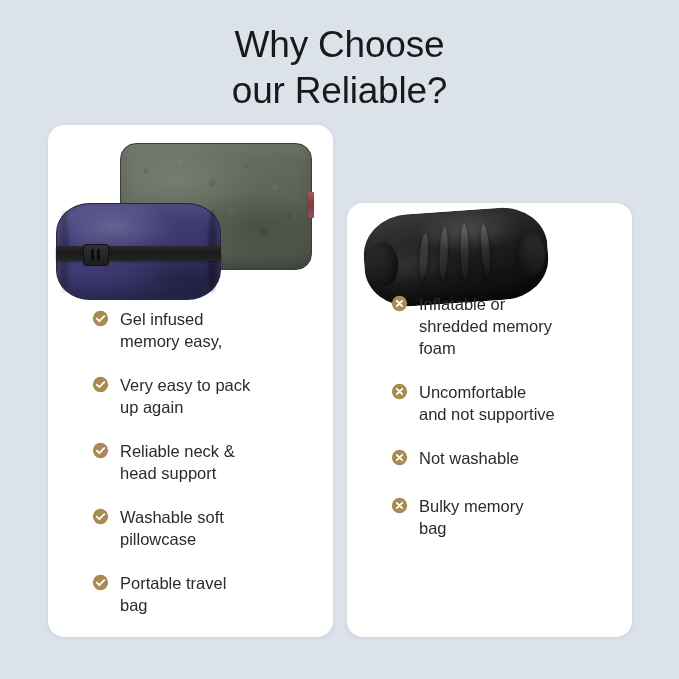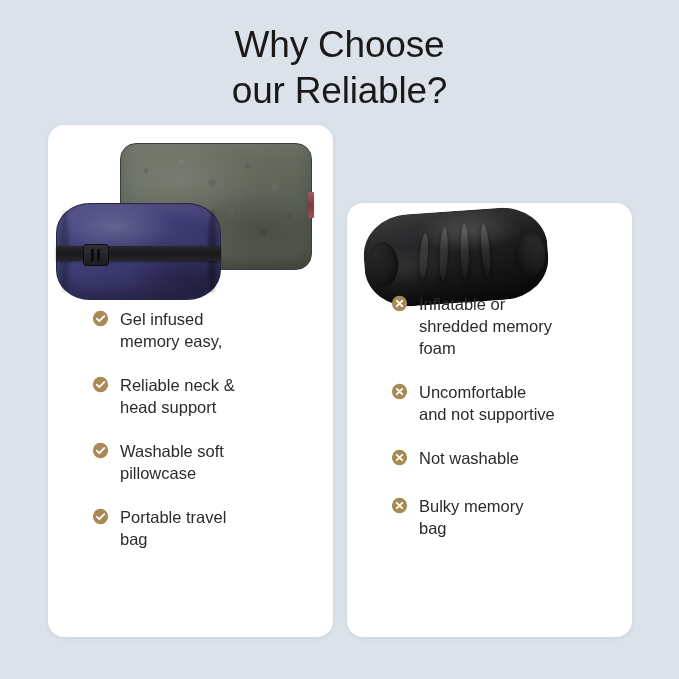--- a/index.html
+++ b/index.html
@@ -289,20 +289,32 @@
       </span>
     </li>
     <li class="feature-item">
       <span class="badge">
         <svg viewBox="0 0 20 20">
             <circle cx="10" cy="10" r="9" fill="#a98a54"></circle>
             <path d="M5.6 10.2l3 3 5.8-6.1" fill="none" stroke="#ffffff" stroke-width="2.1" stroke-linecap="round" stroke-linejoin="round"></path>
           </svg>
       </span>
       <span class="feature-text">
+        <span>Very easy to pack</span><br>
+        <span>up again</span>
+      </span>
+    </li>
+    <li class="feature-item">
+      <span class="badge">
+        <svg viewBox="0 0 20 20">
+            <circle cx="10" cy="10" r="9" fill="#a98a54"></circle>
+            <path d="M5.6 10.2l3 3 5.8-6.1" fill="none" stroke="#ffffff" stroke-width="2.1" stroke-linecap="round" stroke-linejoin="round"></path>
+          </svg>
+      </span>
+      <span class="feature-text">
         <span>Reliable neck &amp;</span><br>
         <span>head support</span>
       </span>
     </li>
     <li class="feature-item">
       <span class="badge">
         <svg viewBox="0 0 20 20">
             <circle cx="10" cy="10" r="9" fill="#a98a54"></circle>
             <path d="M5.6 10.2l3 3 5.8-6.1" fill="none" stroke="#ffffff" stroke-width="2.1" stroke-linecap="round" stroke-linejoin="round"></path>
           </svg>

